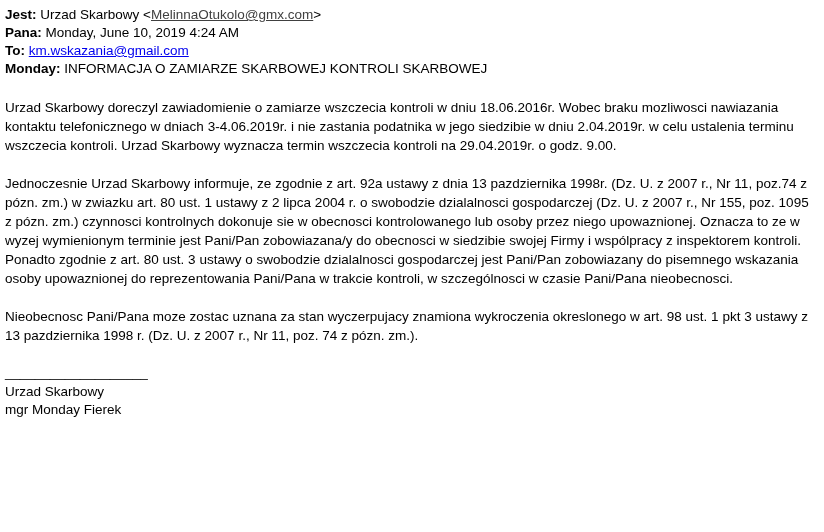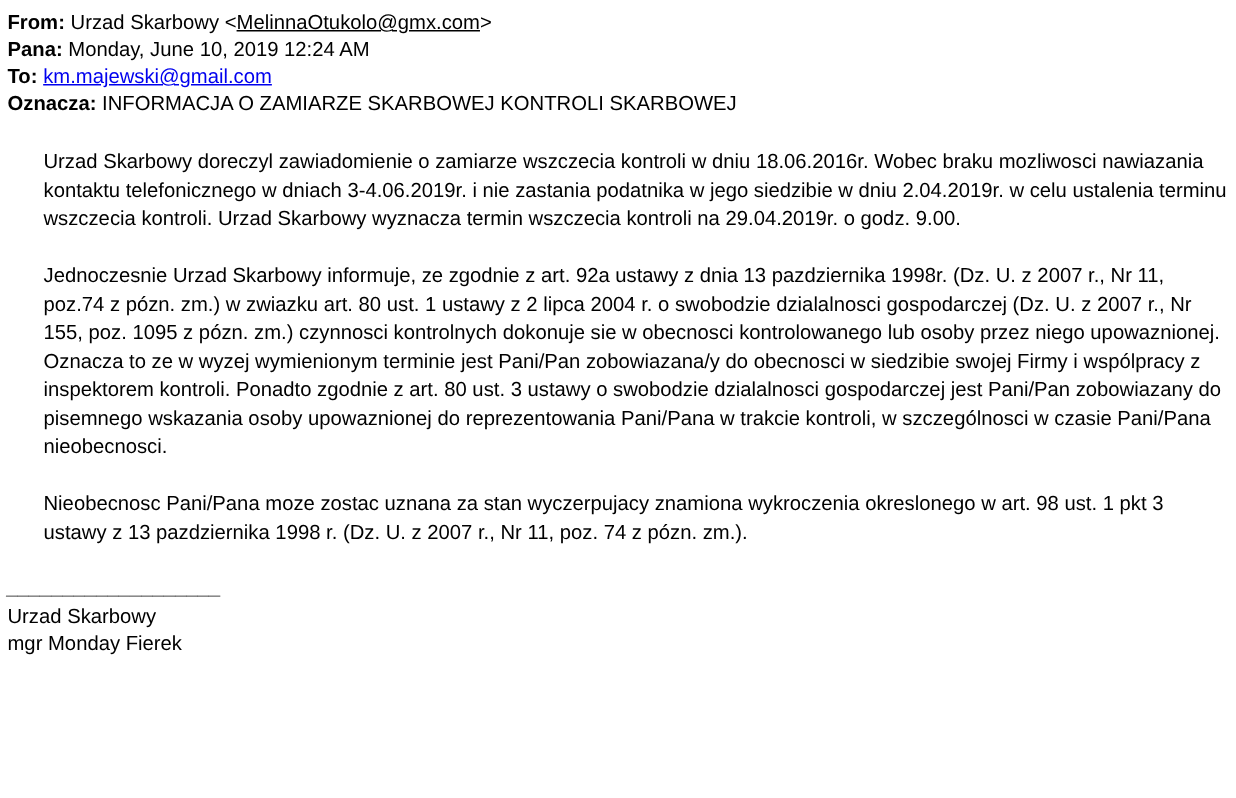--- a/index.html
+++ b/index.html
@@ -26,59 +26,57 @@
   .lbl {
     font-weight: bold;
   }
   a.mail-link {
     color: #0000EE;
     text-decoration: underline;
     cursor: pointer;
   }
   .body-block {
     margin-top: 20px;
-    margin-left: 24px;
   }
   .para {
     margin: 0 0 19px 0;
     line-height: 19px;
     max-width: 818px;
   }
   .sig-sep {
     margin: 0 0 23px 0;
     line-height: 19px;
     letter-spacing: 0;
-    font-style: italic;
   }
   .sig-block p {
     margin: 0;
     line-height: 18.5px;
   }
 </style>
 </head>
 <body style="color: rgb(0, 0, 0); background: rgb(255, 255, 255);">
 
 <div class="email">
 
   <div class="email-header">
     <p>
-      <span class="lbl">From:</span>
+      <span class="lbl">Jest:</span>
       <span>Urzad Skarbowy</span>
-      <span>&lt;</span><a class="mail-link" style="color: #000000;">MelinnaOtukolo@gmx.com</a><span>&gt;</span>
+      <span>&lt;</span><a class="mail-link" style="color: #404040;">MelinnaOtukolo@gmx.com</a><span>&gt;</span>
     </p>
     <p>
       <span class="lbl">Pana:</span>
-      <span>Monday, June 10, 2019 12:24 AM</span>
+      <span>Monday, June 10, 2019 4:24 AM</span>
     </p>
     <p>
       <span class="lbl">To:</span>
-      <a class="mail-link" style="color: rgb(0, 0, 238);">km.majewski@gmail.com</a>
+      <a class="mail-link" style="color: rgb(0, 0, 238);">km.wskazania@gmail.com</a>
     </p>
     <p>
-      <span class="lbl">Oznacza:</span>
+      <span class="lbl">Monday:</span>
       <span>INFORMACJA O ZAMIARZE SKARBOWEJ KONTROLI SKARBOWEJ</span>
     </p>
   </div>
 
   <div class="body-block">
     <p class="para">Urzad Skarbowy doreczyl zawiadomienie o zamiarze wszczecia kontroli w dniu 18.06.2016r. Wobec braku mozliwosci nawiazania kontaktu telefonicznego w dniach 3-4.06.2019r. i nie zastania podatnika w jego siedzibie w dniu 2.04.2019r. w celu ustalenia terminu wszczecia kontroli. Urzad Skarbowy wyznacza termin wszczecia kontroli na 29.04.2019r. o godz. 9.00.</p>
     <p class="para">Jednoczesnie Urzad Skarbowy informuje, ze zgodnie z art. 92a ustawy z dnia 13 pazdziernika 1998r. (Dz. U. z 2007 r., Nr 11, poz.74 z pózn. zm.) w zwiazku art. 80 ust. 1 ustawy z 2 lipca 2004 r. o swobodzie dzialalnosci gospodarczej (Dz. U. z 2007 r., Nr 155, poz. 1095 z pózn. zm.) czynnosci kontrolnych dokonuje sie w obecnosci kontrolowanego lub osoby przez niego upowaznionej. Oznacza to ze w wyzej wymienionym terminie jest Pani/Pan zobowiazana/y do obecnosci w siedzibie swojej Firmy i wspólpracy z inspektorem kontroli. Ponadto zgodnie z art. 80 ust. 3 ustawy o swobodzie dzialalnosci gospodarczej jest Pani/Pan zobowiazany do pisemnego wskazania osoby upowaznionej do reprezentowania Pani/Pana w trakcie kontroli, w szczególnosci w czasie Pani/Pana nieobecnosci.</p>
     <p class="para">Nieobecnosc Pani/Pana moze zostac uznana za stan wyczerpujacy znamiona wykroczenia okreslonego w art. 98 ust. 1 pkt 3 ustawy z 13 pazdziernika 1998 r. (Dz. U. z 2007 r., Nr 11, poz. 74 z pózn. zm.).</p>
   </div>
 

